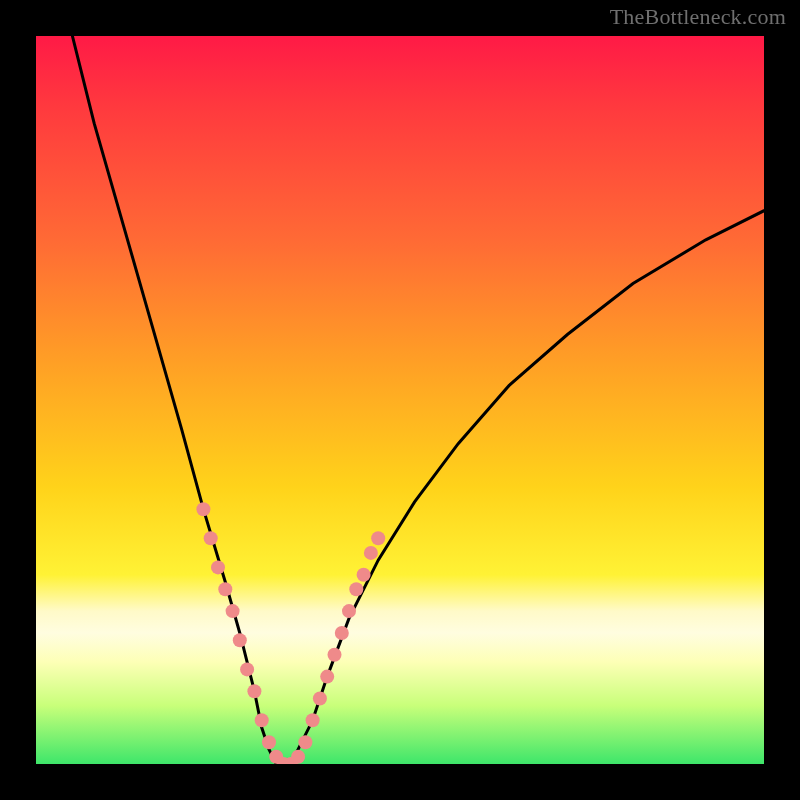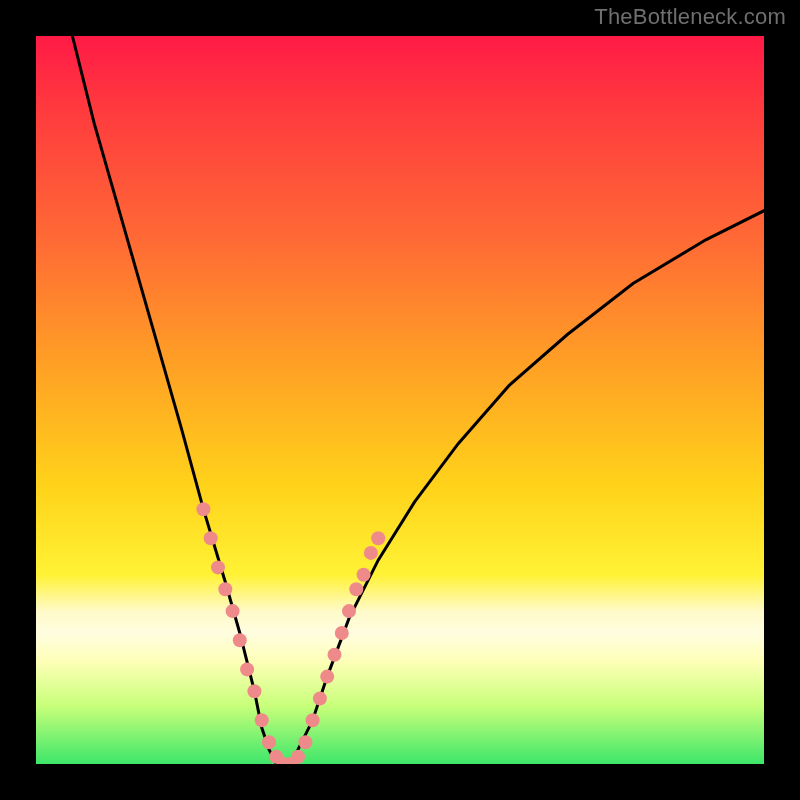--- a/index.html
+++ b/index.html
@@ -18,20 +18,21 @@
   }
   .watermark {
     position: absolute;
     top: 4px;
     right: 14px;
     color: #6f6f6f;
     font-size: 22px;
     letter-spacing: 0.2px;
     font-weight: 500;
     z-index: 10;
+    font-family: Liberation Serif, serif;
   }
   
   .plot {
     position: absolute;
     left: 36px;
     top: 36px;
     width: 728px;
     height: 728px;
     
     background: linear-gradient(

